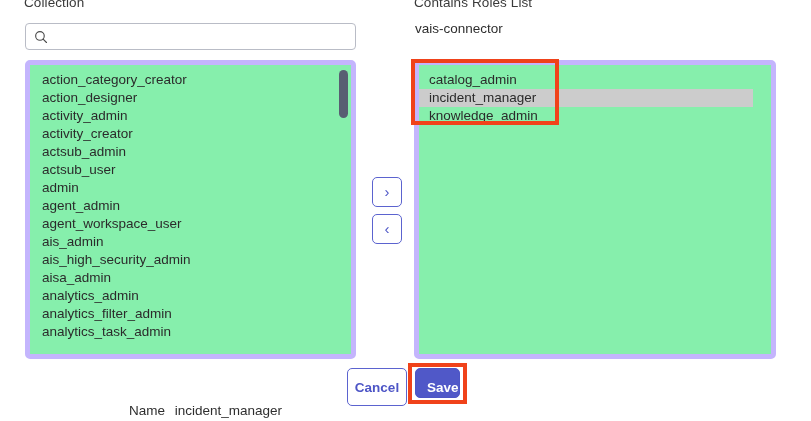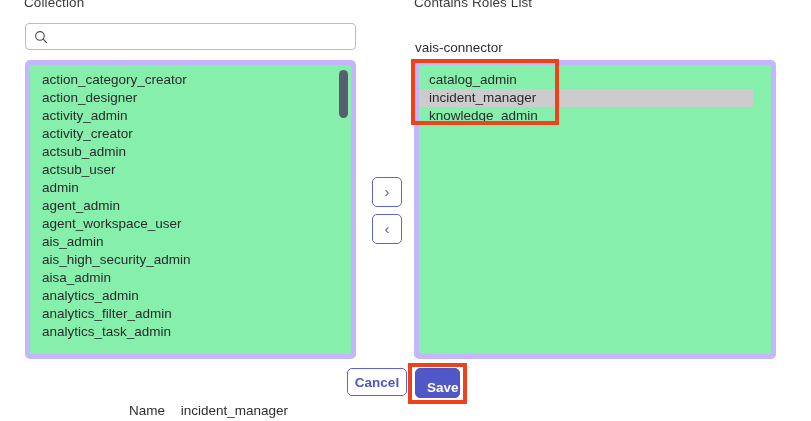--- a/index.html
+++ b/index.html
@@ -24,21 +24,21 @@
     color: #3a3a3a;
     white-space: nowrap;
     letter-spacing: .1px;
   }
   #label-collection { left: 24px; top: -5px; }
   #label-contains   { left: 414px; top: -5px; }
 
   #role-name-heading {
     position: absolute;
     left: 415px;
-    top: 40px;
+    top: 21px;
     font-size: 13.5px;
     color: #2e2e2e;
     white-space: nowrap;
   }
 
   
   #search-box {
     position: absolute;
     left: 25px;
     top: 23px;
@@ -144,21 +144,21 @@
   }
   #move-right-button { left: 372px; top: 177px; }
   #move-left-button  { left: 372px; top: 214px; }
 
   
   #cancel-button {
     position: absolute;
     left: 347px;
     top: 368px;
     width: 60px;
-    height: 28px;
+    height: 38px;
     box-sizing: border-box;
     border: 1px solid #5b63cf;
     border-radius: 5px;
     background: #fff;
     color: #4d55c6;
     font-size: 13.5px;
     font-weight: bold;
     cursor: pointer;
     font-family: "Liberation Sans", sans-serif;
     padding: 0;
@@ -183,21 +183,21 @@
 
   
   #name-row {
     position: absolute;
     left: 129px;
     top: 403px;
     font-size: 13.5px;
     color: #2e2e2e;
     white-space: nowrap;
   }
-  #name-row .name-key { margin-right: 12px; }
+  #name-row .name-key { margin-right: 6px; }
 
   
   .annotation-box {
     position: absolute;
     box-sizing: border-box;
     border: 4px solid #f0421a;
     pointer-events: none;
     z-index: 20;
   }
   #annotation-roles { left: 411px; top: 59px; width: 148px; height: 66px; }

